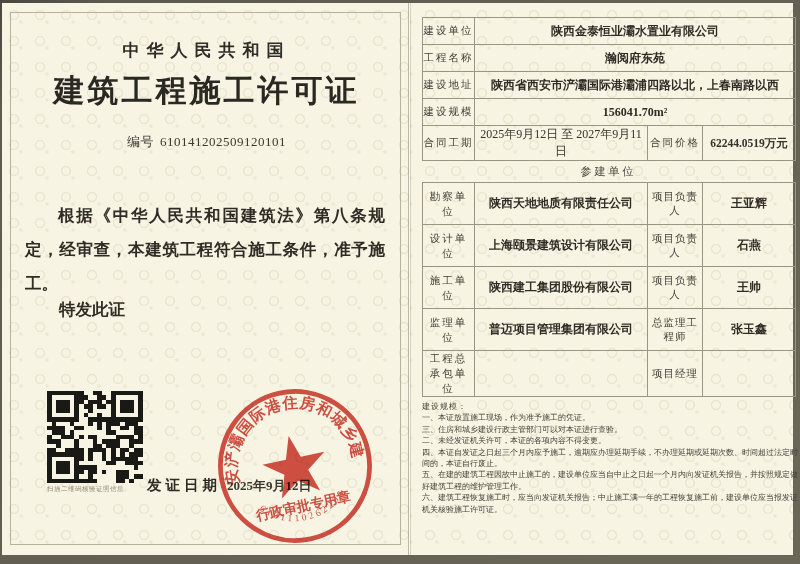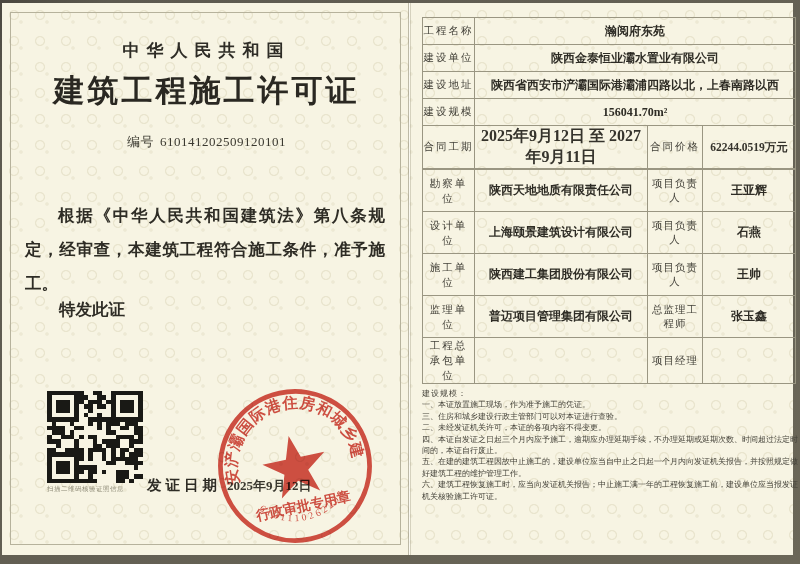--- a/index.html
+++ b/index.html
@@ -52,21 +52,21 @@
           transform:rotate(-12deg); opacity:.86; mix-blend-mode:multiply; }
 
   
   .page-right { position:absolute; left:410px; top:0; width:390px; height:100%;
                 padding:14px 7px 0 10px; }
   table { border-collapse:collapse; width:373px; table-layout:fixed; }
   td { border:1px solid #9a9682; vertical-align:middle; text-align:center; overflow:hidden; }
   .lbl-cell { font-size:10.5px; letter-spacing:2px; color:#44423a; }
   .val-cell { font-size:12px; font-weight:bold; color:#2e2c25; }
   .t1 td { height:27px; }
-  .t1 .period { font-size:16px; font-weight:bold; letter-spacing:0; }
+  .t1 .period { font-size:12px; font-weight:normal; letter-spacing:0; }
   .t1 .price  { font-size:11.5px; font-weight:bold; }
   .section-band { width:373px; height:21px; line-height:21px; text-align:center;
                   font-size:11px; letter-spacing:3px; color:#44423a; }
   .t2 td { height:42px; }
   .t2 tr.tall td { height:45px; }
   .t2 tr.remark td { height:62px; }
   .t2 .role-cell { font-size:10.5px; letter-spacing:1px; color:#44423a; }
   .t2 .lbl-cell { padding:0 5px; letter-spacing:2px; line-height:15px; }
 
   .notes { margin-top:4px; width:376px; font-size:8px; line-height:11.4px;
@@ -373,44 +373,45 @@
 
       <table class="t1">
         <colgroup>
             <col style="width:52px">
             <col style="width:173px">
             <col style="width:55px">
             <col style="width:93px">
           </colgroup>
         <tbody>
             <tr>
+          <td class="lbl-cell">建设单位</td>
+          <td class="val-cell" colspan="3">陕西金泰恒业灞水置业有限公司</td>
+        </tr>
+        <tr>
           <td class="lbl-cell">工程名称</td>
           <td class="val-cell" colspan="3">瀚阅府东苑</td>
-        </tr>
-        <tr>
-          <td class="lbl-cell">建设单位</td>
-          <td class="val-cell" colspan="3">陕西金泰恒业灞水置业有限公司</td>
         </tr>
         <tr>
           <td class="lbl-cell">建设地址</td>
           <td class="val-cell" colspan="3">陕西省西安市浐灞国际港灞浦四路以北，上春南路以西</td>
         </tr>
         <tr>
           <td class="lbl-cell">建设规模</td>
           <td class="val-cell" colspan="3">156041.70m²</td>
         </tr>
         <tr>
           <td class="lbl-cell">合同工期</td>
           <td class="period">2025年9月12日 至  2027年9月11日</td>
           <td class="lbl-cell">合同价格</td>
           <td class="price">62244.0519万元</td>
         </tr>
       </tbody>
         </table>
 
+      <div class="section-band">参建单位</div>
 
       <table class="t2">
         <colgroup>
             <col style="width:52px">
             <col style="width:173px">
             <col style="width:55px">
             <col style="width:93px">
           </colgroup>
         <tbody>
             <tr>

